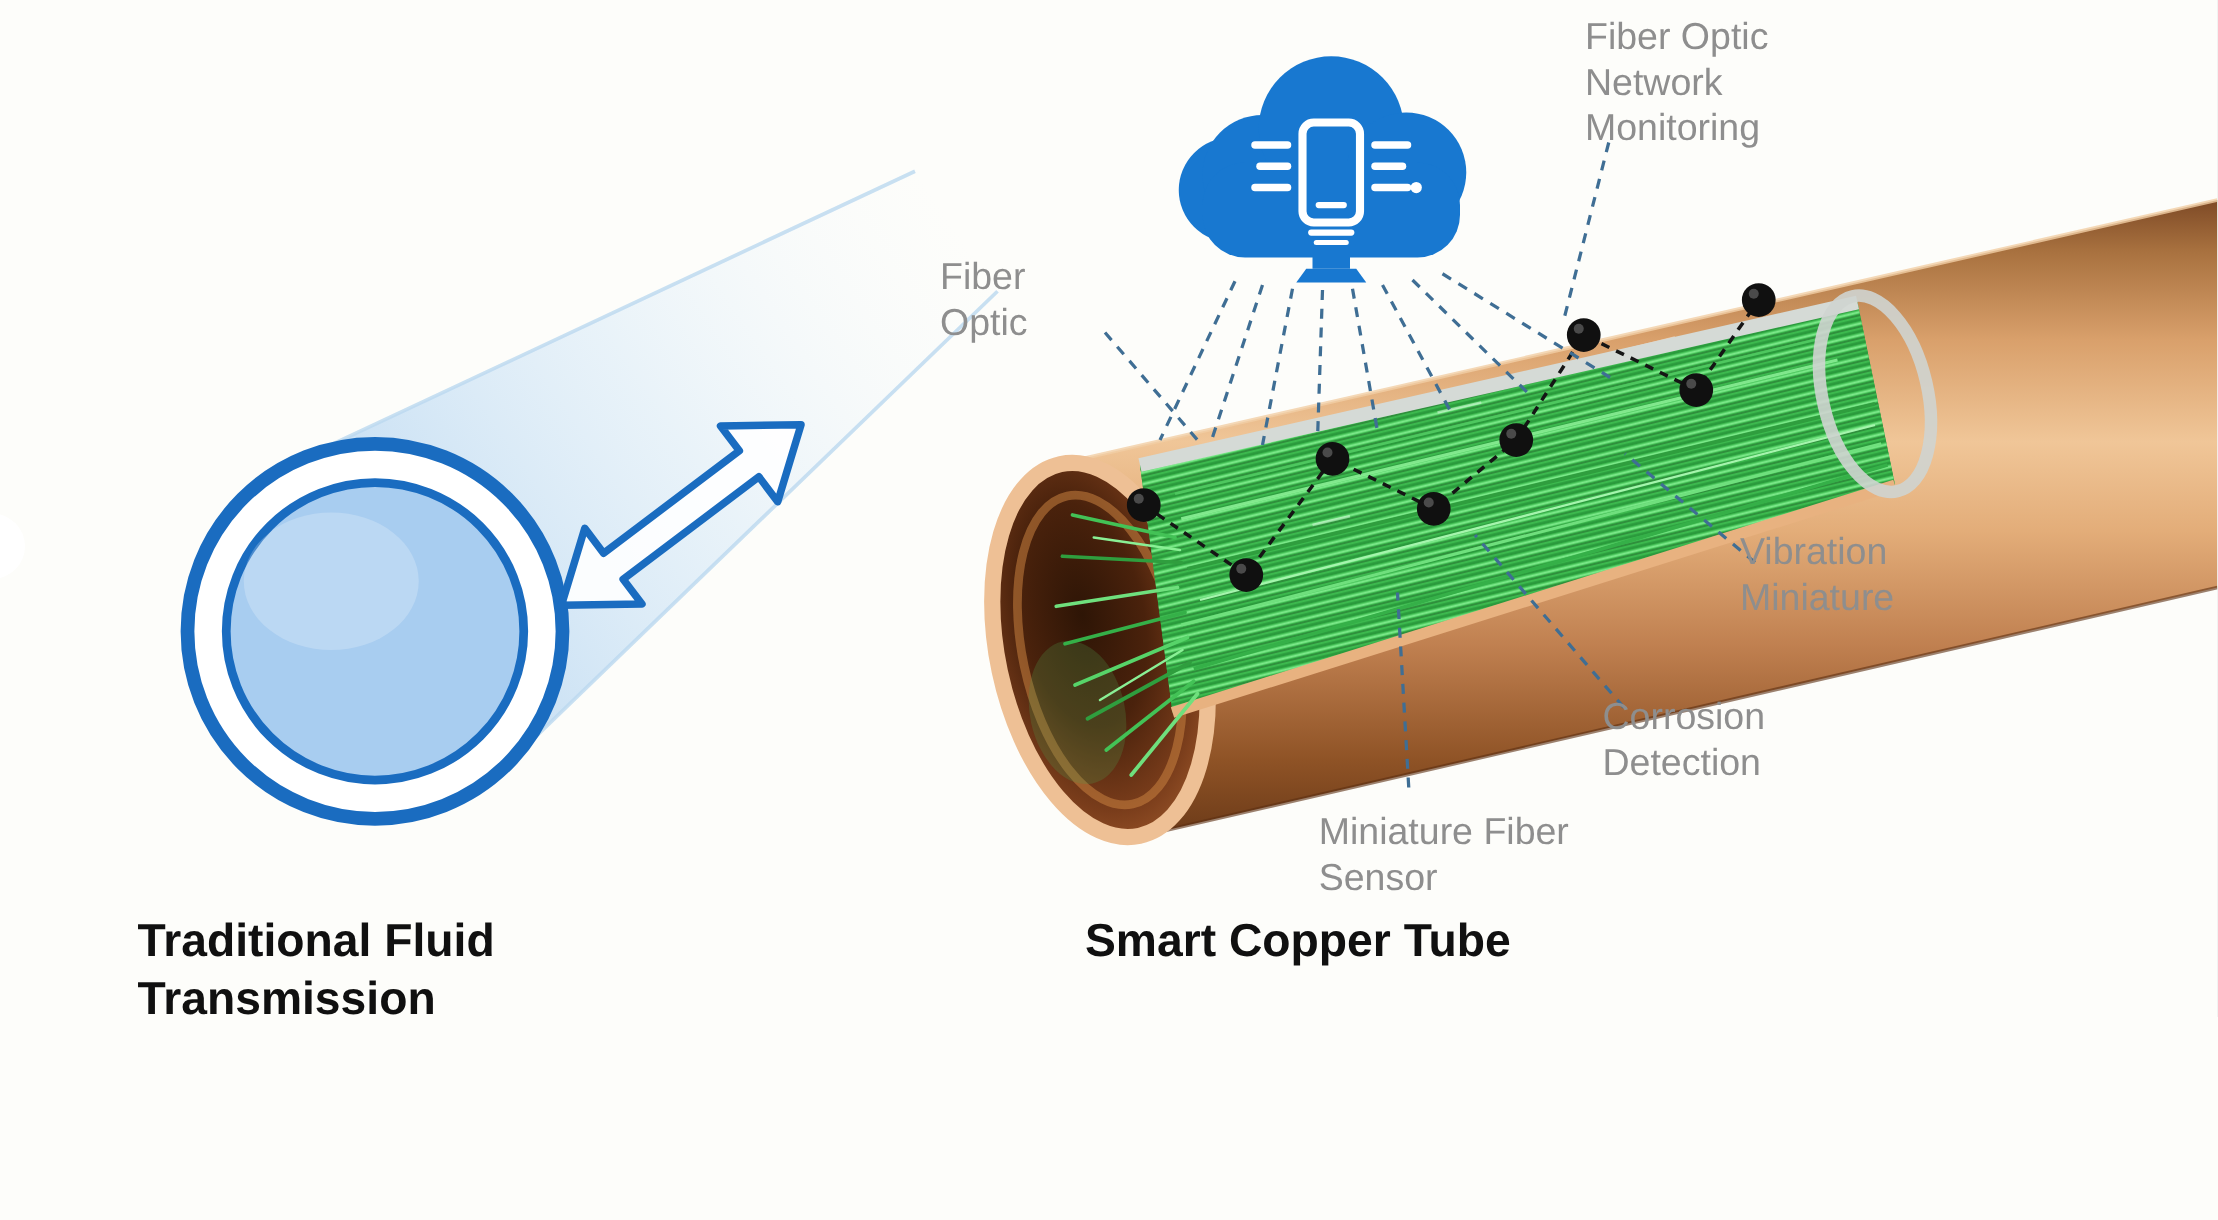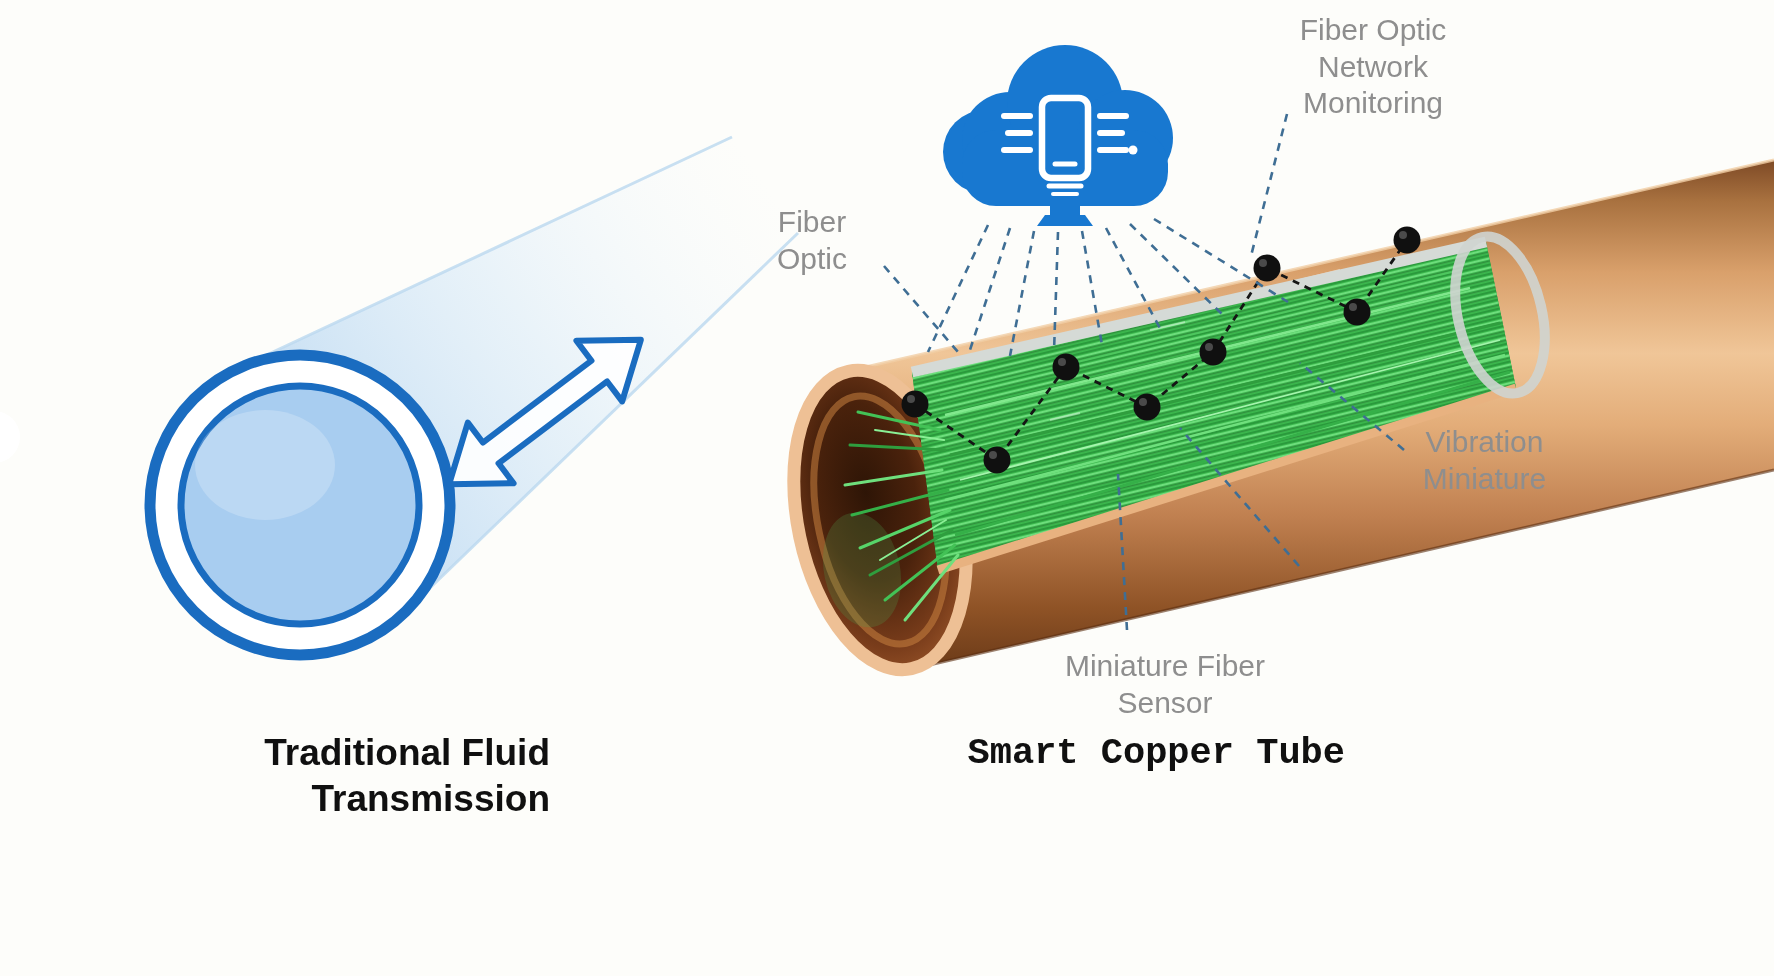--- a/index.html
+++ b/index.html
@@ -9,29 +9,29 @@
     background:#fdfdfa;
     overflow:hidden;
     font-family:"Liberation Sans", sans-serif;
   }
   .stage svg{position:absolute;left:0;top:0;}
   .ann{
     position:absolute;
     color:var(--label-gray,#8e8e8e);
     font-size:30px;
     line-height:1.22;
-    text-align:center;
+    text-align:left;
   }
   .title{
     position:absolute;
     color:var(--title-color,#101010);
     font-size:37px;
     font-weight:700;
     line-height:1.25;
-    text-align:right;
+    text-align:left;
   }
   .ring{stroke:var(--accent-blue,#1a6cc0);}
   .arrowShape{stroke:var(--accent-blue,#2a72ba);fill:rgba(255,255,255,0.88);stroke-width:6;stroke-linejoin:round;}
   .dashB{stroke:var(--leader-blue,#3f6e94);stroke-dasharray:8 7;fill:none;stroke-width:2.6;}
   .dashK{stroke:var(--sensor-black,#151515);stroke-dasharray:7 6;fill:none;stroke-width:2.8;}
   .cloudFill{fill:var(--cloud-blue,#1878d0);}
   .devW{stroke:#ffffff;fill:none;stroke-linecap:round;}
 </style>
 </head>
 <body>
@@ -190,18 +190,19 @@
       <line class="dashB" x1="1299" y1="566" x2="1180" y2="428"></line>
       <line class="dashB" x1="1127" y1="630" x2="1118" y2="474"></line>
     </g>
 
     <circle cx="-6" cy="437" r="26" fill="#ffffff"></circle>
   </svg>
 
   <div class="ann" style="left:752px;top:204px;width:120px;">Fiber Optic</div>
   <div class="ann" style="left:1268px;top:12px;width:210px;">Fiber Optic Network Monitoring</div>
   <div class="ann" style="left:1392px;top:424px;width:185px;">Vibration Miniature</div>
+  <div class="ann" style="left:1282px;top:556px;width:190px;">Corrosion Detection</div>
   <div class="ann" style="left:1055px;top:648px;width:220px;">Miniature Fiber Sensor</div>
 
   <div class="title" style="left:110px;top:730px;width:440px;">Traditional Fluid Transmission</div>
-  <div class="title" style="left:845px;top:730px;width:500px;font-family:Liberation Mono, monospace;">Smart Copper Tube</div>
+  <div class="title" style="left:868px;top:730px;width:500px;">Smart Copper Tube</div>
 
 </div>
 
 </body></html>

